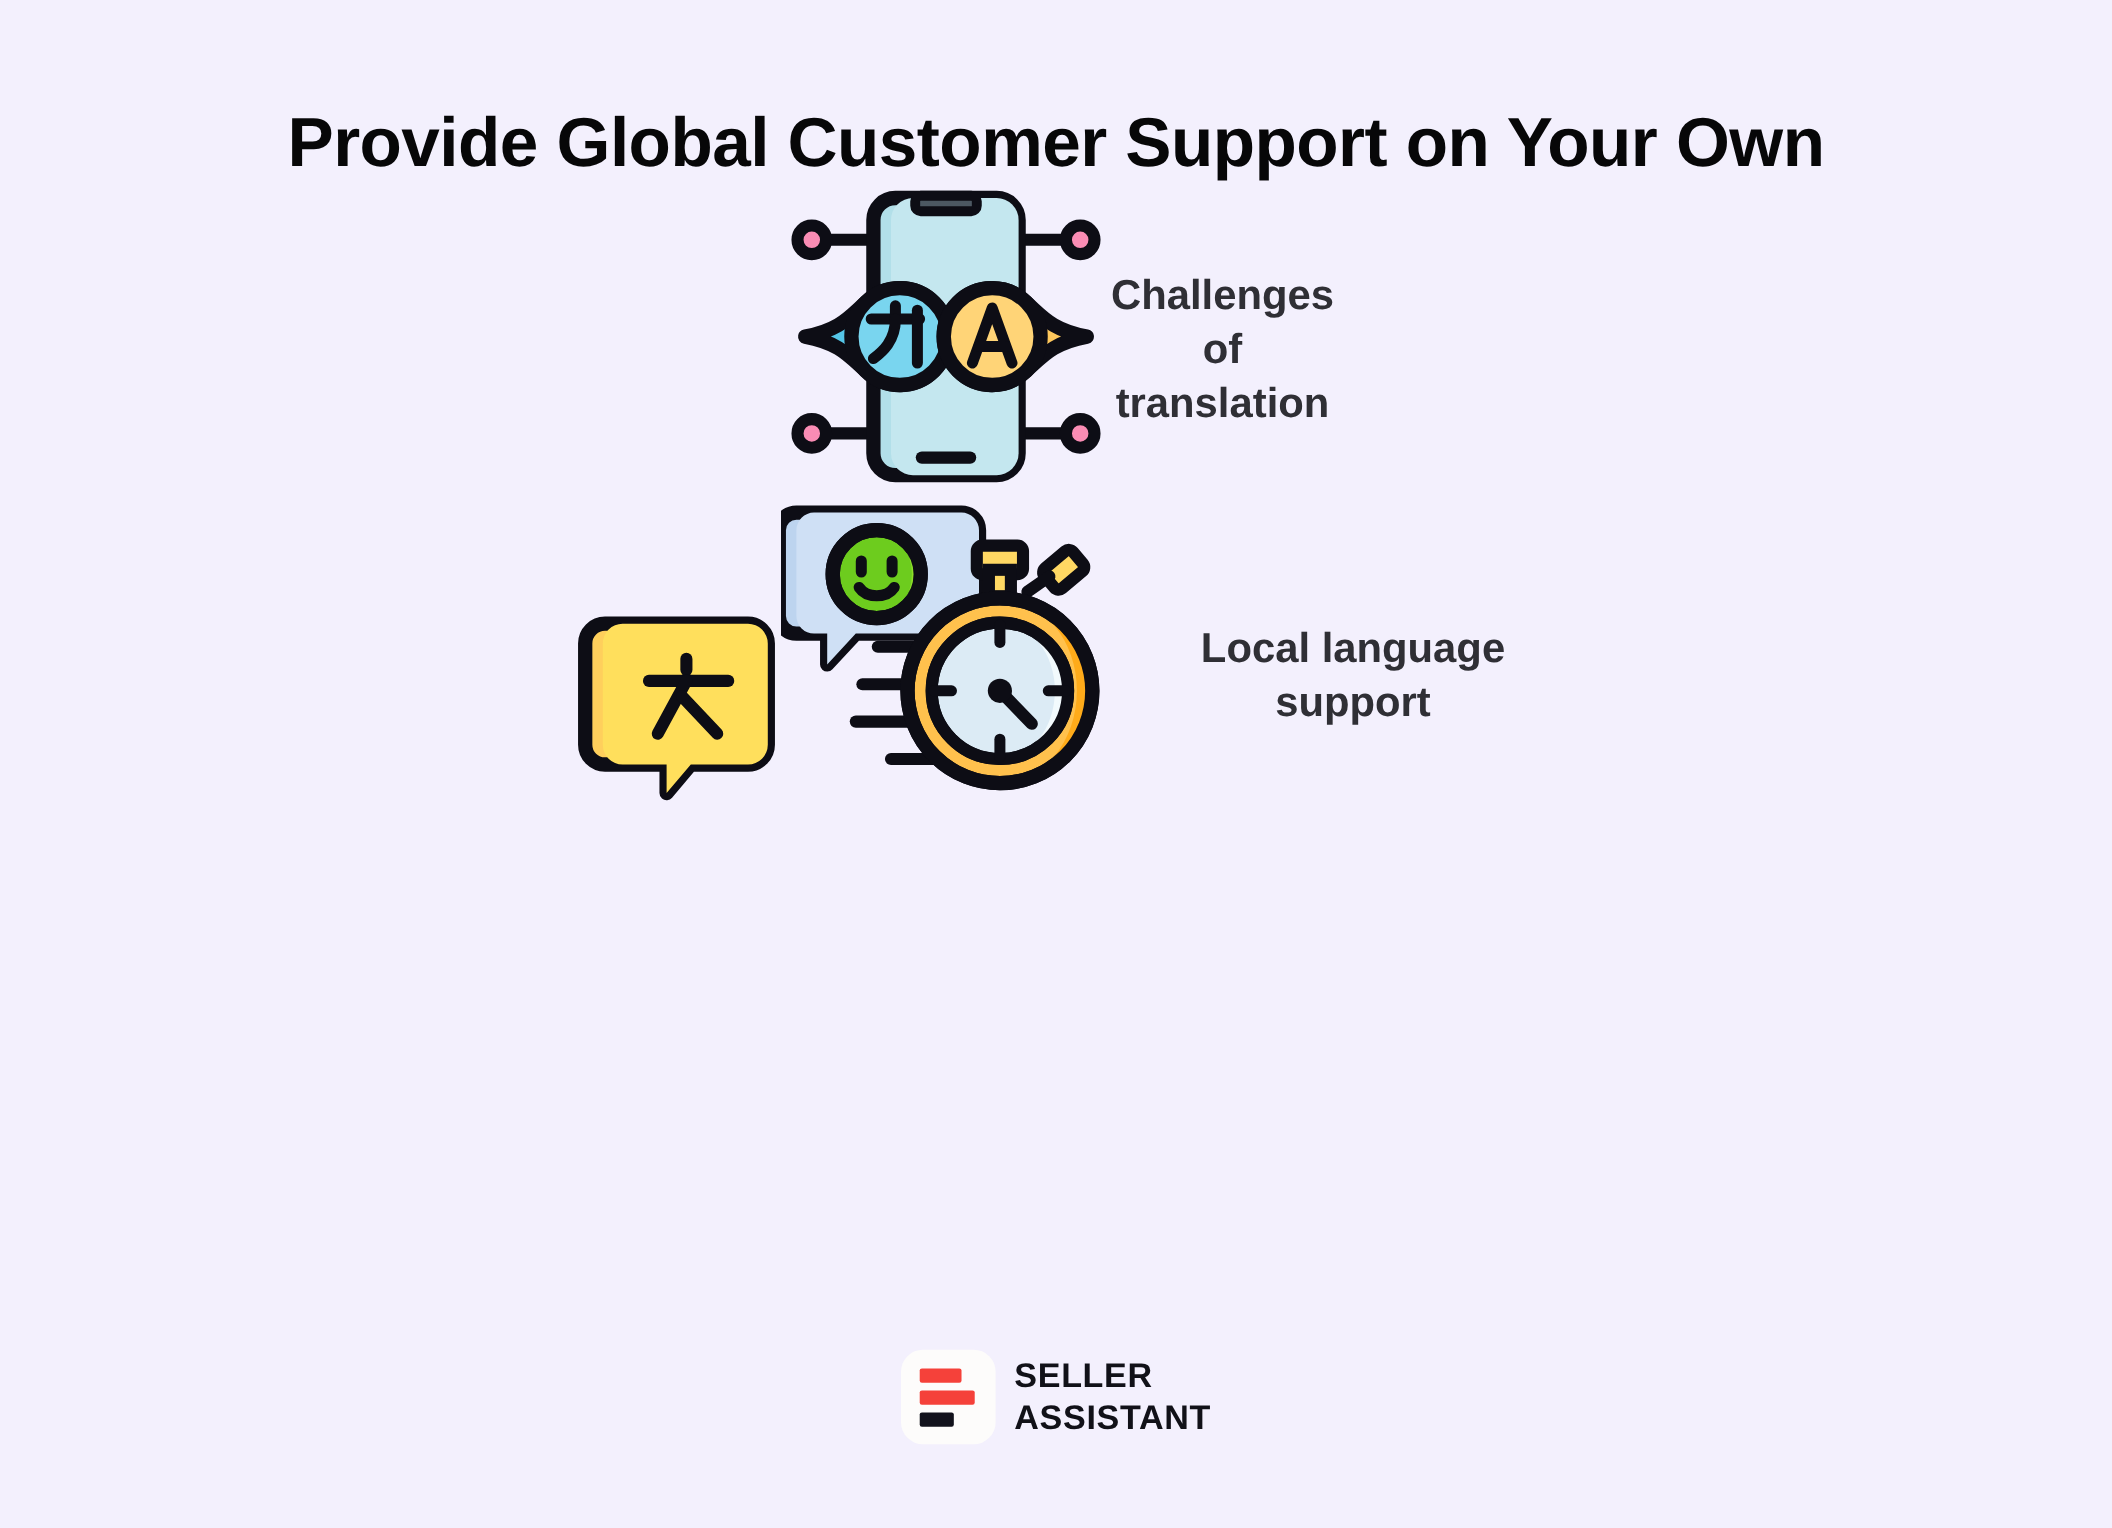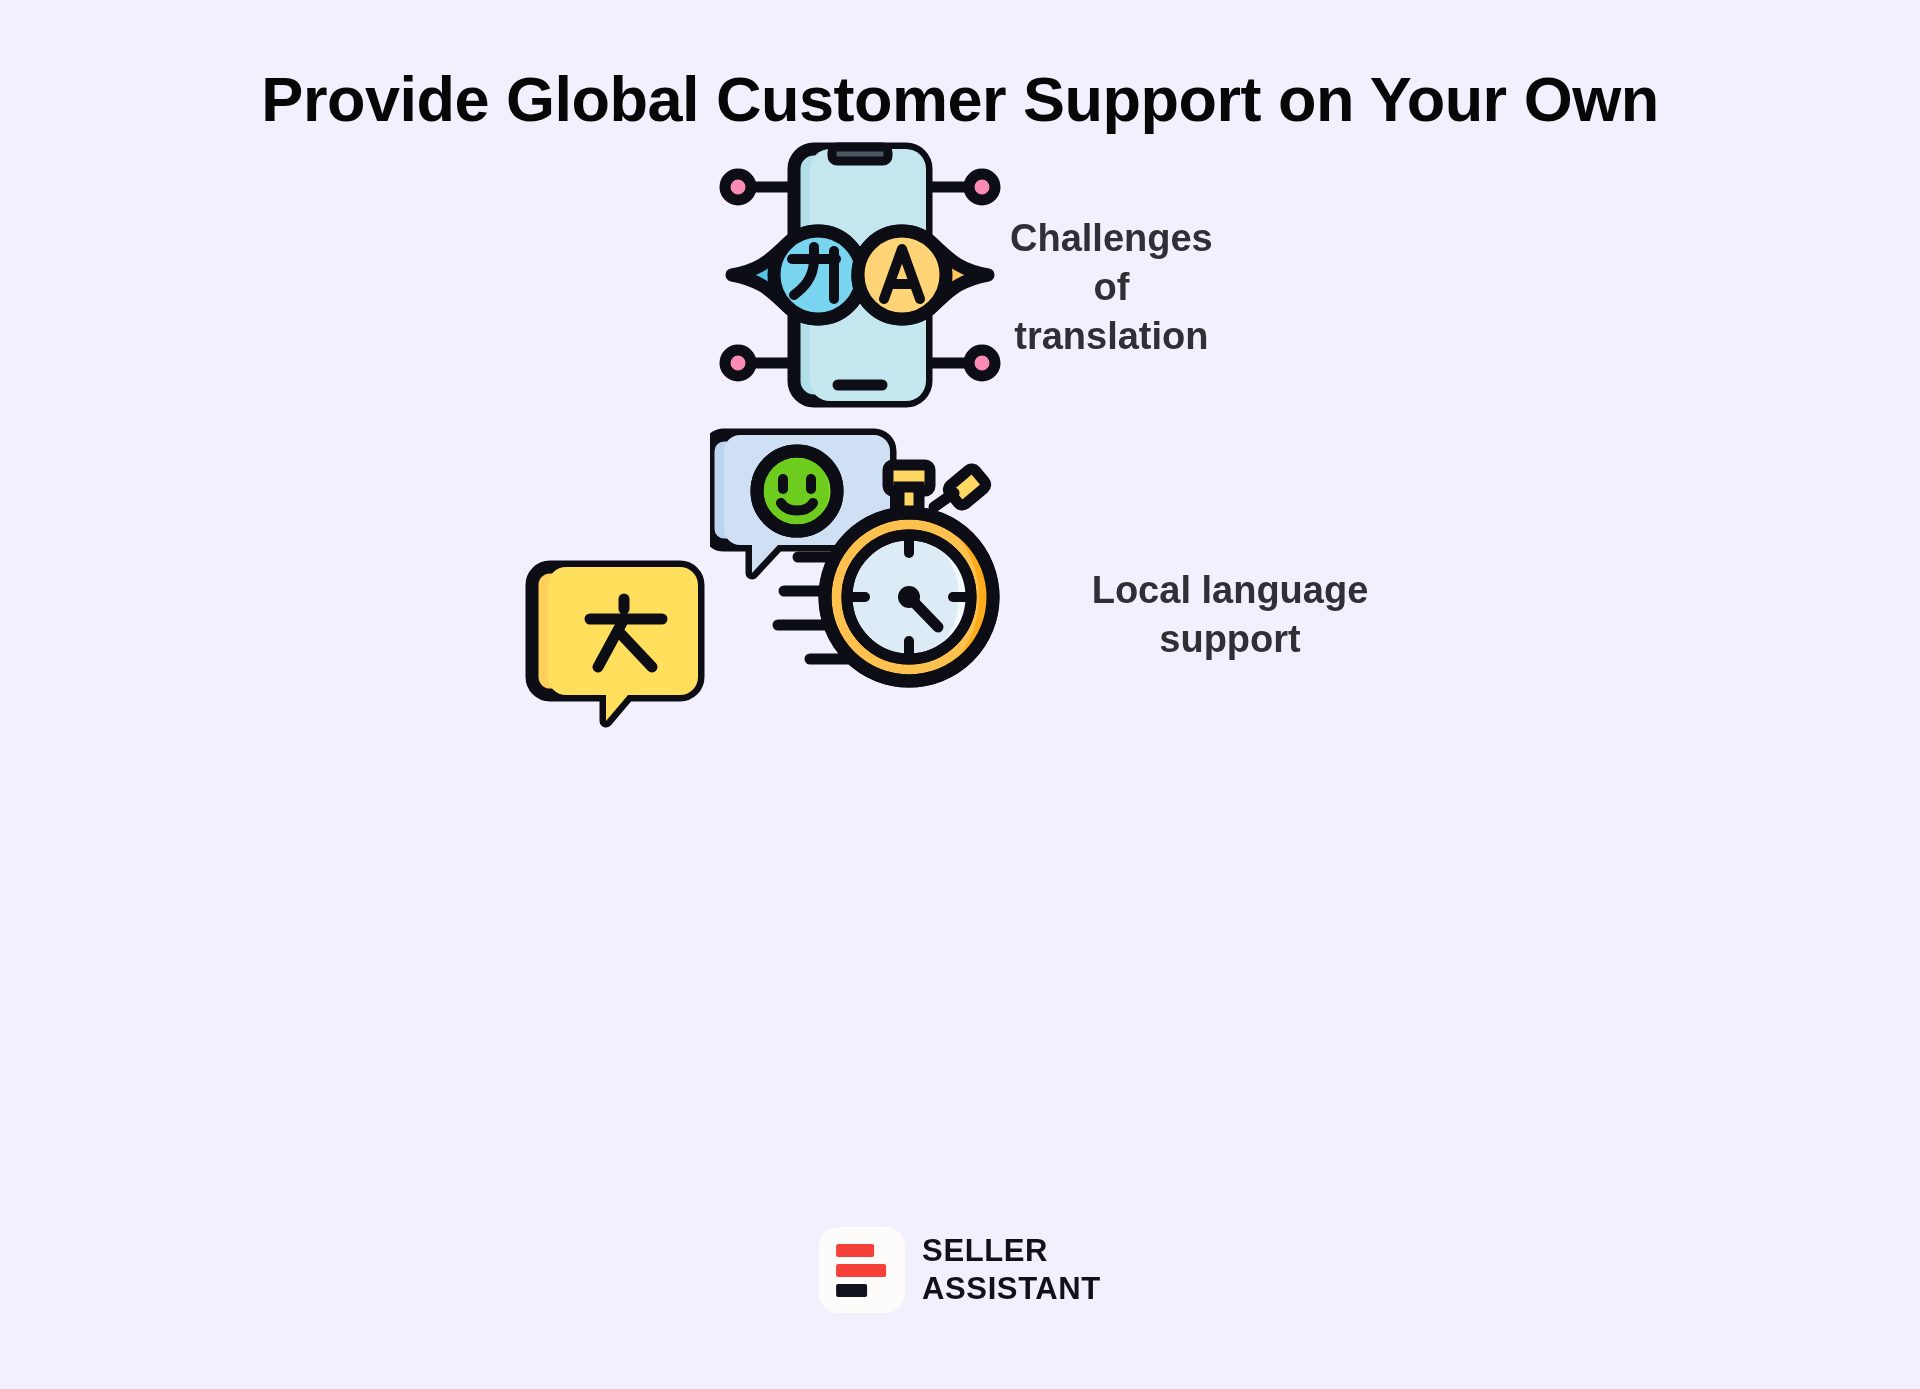--- a/index.html
+++ b/index.html
@@ -15,21 +15,21 @@
   }
   .page {
     width: 1920px;
     height: 1389px;
     position: relative;
     display: flex;
     flex-direction: column;
     align-items: center;
   }
   .title {
-    margin-top: 65px;
+    margin-top: 96px;
     font-size: 63px;
     font-weight: 700;
     letter-spacing: -0.5px;
     color: #070708;
     text-align: center;
     line-height: 1.1;
     white-space: nowrap;
   }
   .cards {
     position: absolute;

